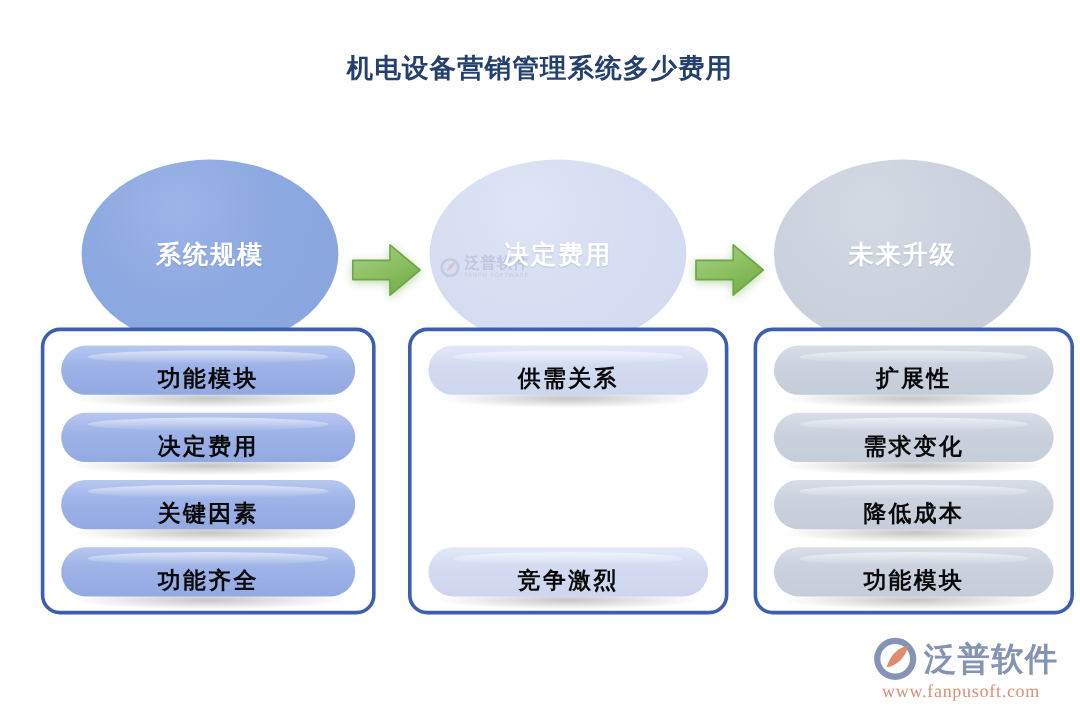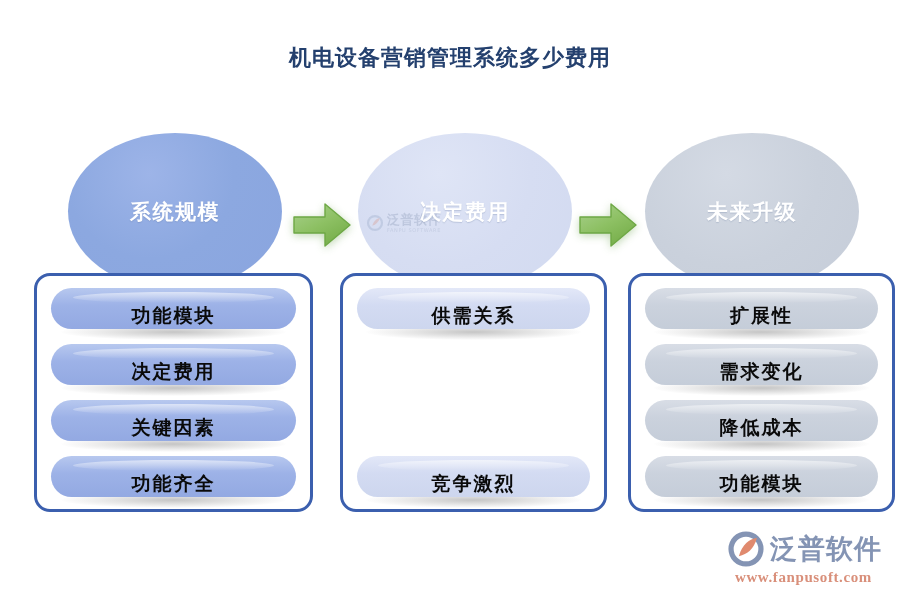--- a/index.html
+++ b/index.html
@@ -180,21 +180,21 @@
     font-size: 27px;
     font-weight: bold;
     color: #8494b4;
     letter-spacing: 1px;
     margin-left: 5px;
     white-space: nowrap;
   }
   .brand-url {
     font-family: "Liberation Serif", "DejaVu Serif", serif;
     font-size: 15px;
-    font-weight: bold;
+    font-weight: normal;
     color: #d98f7a;
     letter-spacing: .6px;
     margin-top: 1px;
     margin-left: 8px;
     white-space: nowrap;
   }
 </style>
 </head>
 <body>
 

